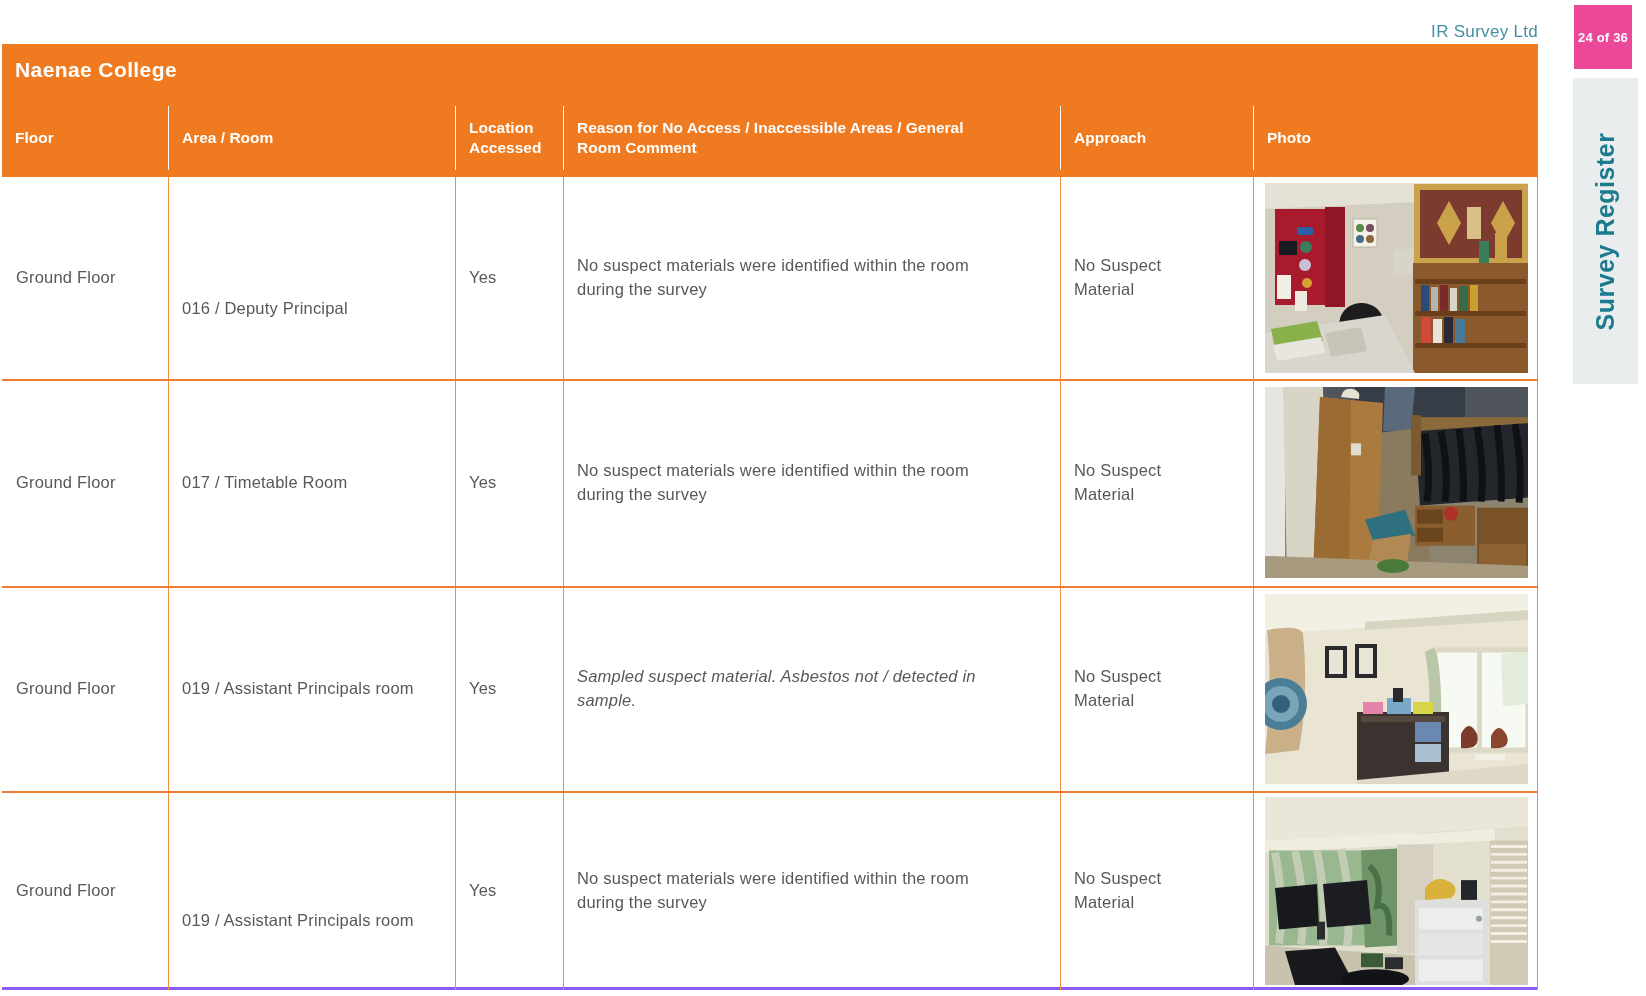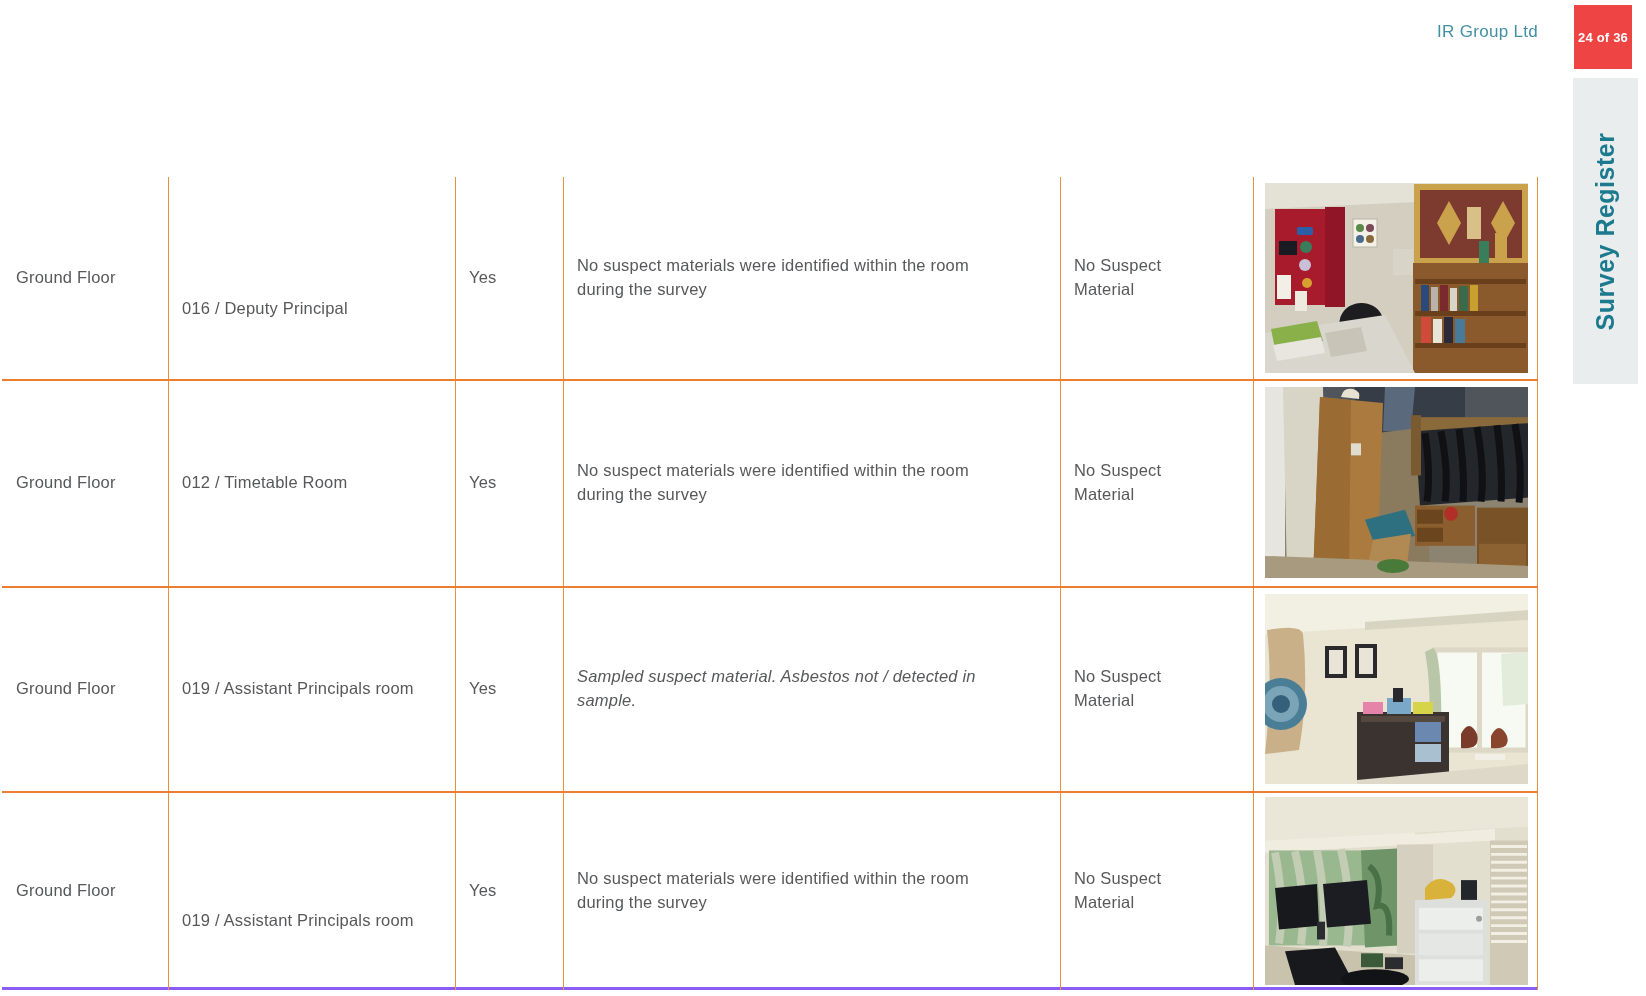--- a/index.html
+++ b/index.html
@@ -4,21 +4,21 @@
 <style>
   * { margin:0; padding:0; box-sizing:border-box; }
   html,body { width:1646px; height:996px; background:#ffffff; overflow:hidden;
     font-family:"Liberation Sans", sans-serif; }
   .page { position:relative; width:1646px; height:996px; background:#fff; }
 
   
   .company { position:absolute; top:22px; right:108px; font-size:17px; color:#4390a2;
     letter-spacing:0.3px; }
   .page-badge { position:absolute; left:1574px; top:5px; width:58px; height:64px;
-    background:#ef4444; color:#fff; display:flex; align-items:center; justify-content:center;
+    background:#ec4899; color:#fff; display:flex; align-items:center; justify-content:center;
     font-size:13px; font-weight:bold; letter-spacing:0.2px; }
   .side-panel { position:absolute; left:1573px; top:78px; width:65px; height:306px;
     background:#e9edee; display:flex; align-items:center; justify-content:center; }
   .side-panel .vtext { transform:rotate(-90deg); white-space:nowrap; color:#1b7a8e;
     font-size:25px; font-weight:bold; letter-spacing:0.5px; }
 
   
   .orange-header { position:absolute; left:2px; top:44px; width:1536px; height:133px;
     background:#ef7a1f; color:#fff; }
   .title { position:absolute; left:13px; top:14px; font-size:21px; font-weight:bold;
@@ -37,26 +37,37 @@
     color:#57585a; font-size:16.5px; line-height:1.45; letter-spacing:0.2px; }
   .cell .w { display:block; }
   .photo { position:absolute; left:1263px; width:263px; overflow:hidden; }
   .photo svg { display:block; width:100%; height:100%; }
 </style>
 </head>
 <body>
 
 <div class="page">
 
-  <div class="company">IR Group Ltd</div>
+  <div class="company">IR Survey Ltd</div>
   <div class="page-badge">24 of 36</div>
   <div class="side-panel">
     <span class="vtext">Survey Register</span>
   </div>
 
+  <div class="orange-header">
+    <div class="title">Naenae College</div>
+    <div class="hcell first" style="left:0; width:166px;">Floor</div>
+    <div class="hcell" style="left:166px; width:287px;">Area / Room</div>
+    <div class="hcell" style="left:453px; width:108px;">Location Accessed</div>
+    <div class="hcell" style="left:561px; width:497px;">
+        <span class="w" style="max-width:432px;">Reason for No Access / Inaccessible Areas / General Room Comment</span>
+      </div>
+    <div class="hcell" style="left:1058px; width:193px;">Approach</div>
+    <div class="hcell" style="left:1251px; width:285px;">Photo</div>
+  </div>
 
   <div class="tbody">
 
     <div class="vline" style="left:166px;"></div>
     <div class="vline" style="left:453px;"></div>
     <div class="vline" style="left:561px;"></div>
     <div class="vline" style="left:1058px;"></div>
     <div class="vline" style="left:1251px;"></div>
     <div class="vline" style="left:1535px;"></div>
 
@@ -123,21 +134,21 @@
           <polygon points="6,146 52,138 58,158 10,166" fill="#8ab04a"></polygon>
           <polygon points="8,162 56,154 60,170 12,178" fill="#e8e6de"></polygon>
           <polygon points="60,150 96,144 102,168 66,174" fill="#c8c4b8"></polygon>
         </svg>
       </div>
     </div>
 
     <div>
       <div class="cell" style="left:0; top:202px; width:166px; height:207px;">Ground Floor</div>
       <div class="cell" style="left:166px; top:202px; width:287px; height:207px;">
-          <span class="w" style="max-width:250px;">012 / Timetable Room</span>
+          <span class="w" style="max-width:250px;">017 / Timetable Room</span>
         </div>
       <div class="cell" style="left:453px; top:202px; width:108px; height:207px;">Yes</div>
       <div class="cell" style="left:561px; top:202px; width:497px; height:207px;">
           <span class="w" style="max-width:428px;">No suspect materials were identified within the room during the survey</span>
         </div>
       <div class="cell" style="left:1058px; top:202px; width:193px; height:207px;">
           <span class="w" style="max-width:122px;">No Suspect Material</span>
         </div>
       <div class="photo" style="top:210px; height:191px;" title="Storage room with leaning wooden board and dark garments hanging on rack">
         <svg viewBox="0 0 263 190" preserveAspectRatio="none">

